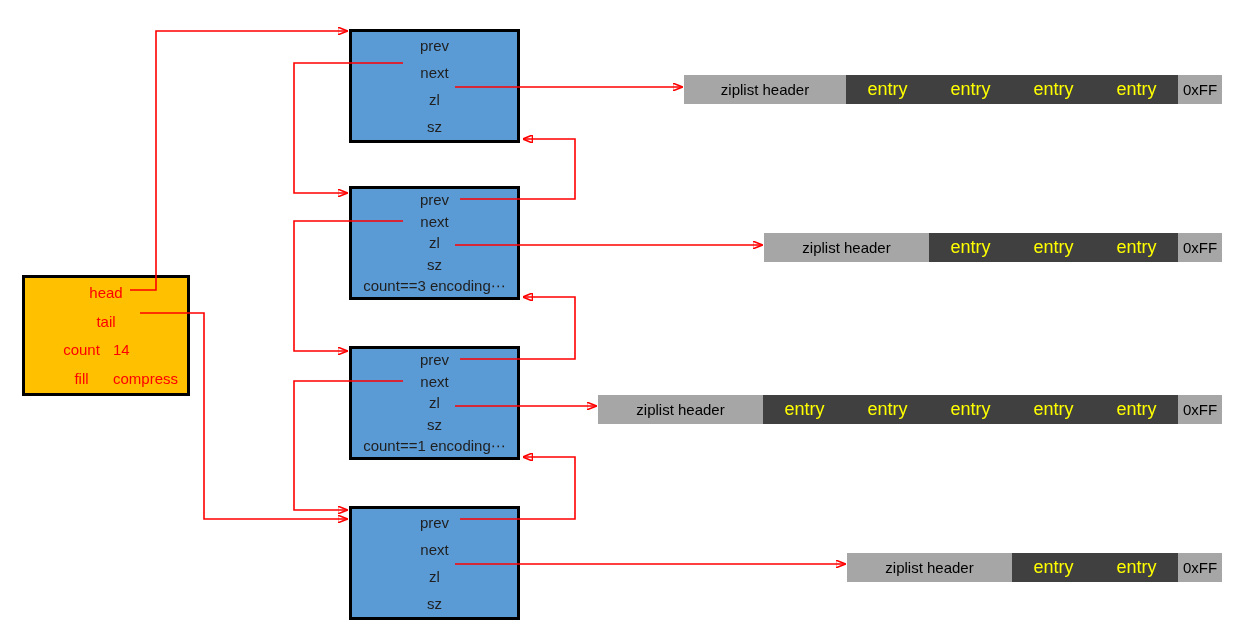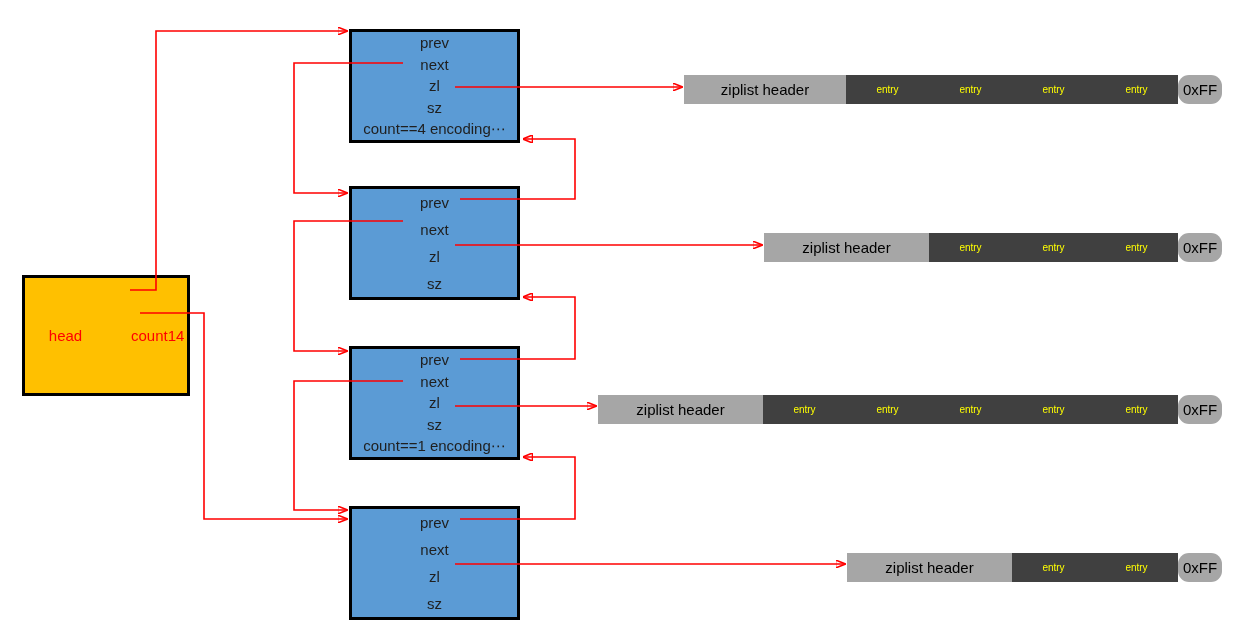--- a/index.html
+++ b/index.html
@@ -22,21 +22,21 @@
     font-size:15px; font-weight:bold;
     color:var(--quicklist-text,#ff0000);
     margin-top:45px;
   }
   .ql-box{
     position:absolute;
     left:22px; top:275px; width:168px; height:121px;
     box-sizing:border-box;
     background:var(--quicklist-fill,#ffc000);
     border:3px solid var(--border-black,#000);
-    display:flex; 
+    display:flex; flex-direction:column;
     color:var(--quicklist-text,#ff0000);
     font-size:15px;
   }
   .ql-row{flex:1; display:flex; align-items:center;}
   .ql-row.center{justify-content:center;}
   .ql-row .c1{width:46%; text-align:center;margin-left:25px;}
   .ql-row .c2{width:54%; }
   
   .node{
     position:absolute;
@@ -59,28 +59,28 @@
     color:var(--ziplist-text,#000);
     display:flex; align-items:center; justify-content:center;
   }
   .zl-entries{
     background:var(--ziplist-entry-fill,#404040);
     display:flex;
   }
   .zl-entry{
     width:83px;
     color:var(--ziplist-entry-text,#ffff00);
-    font-size:10px;
+    font-size:18px;
     display:flex; align-items:center; justify-content:center;
   }
   .zl-end{
     width:44px;
     background:var(--ziplist-end-fill,#a6a6a6);
     color:var(--ziplist-text,#000);
-    display:flex; align-items:center; justify-content:center;border-radius:11px;
+    display:flex; align-items:center; justify-content:center;
   }
   
   svg.arrows{
     position:absolute; left:0; top:0;
     width:1252px; height:640px;
     pointer-events:none;
   }
   svg.arrows path{
     stroke:var(--arrow-red,#ff0000);
     stroke-width:1.6;
@@ -90,39 +90,46 @@
 </head>
 <body>
 
 <div class="canvas">
 
   <div class="ql-title">quicklist</div>
   <div class="ql-box">
     <div class="ql-row center">
       <span>head</span>
     </div>
+    <div class="ql-row center">
+      <span>tail</span>
+    </div>
     <div class="ql-row">
       <span class="c1">count</span>
       <span class="c2">14</span>
     </div>
+    <div class="ql-row">
+      <span class="c1">fill</span>
+      <span class="c2">compress</span>
+    </div>
   </div>
 
   <div class="node" style="top:29px">
     <div class="nrow">prev</div>
     <div class="nrow">next</div>
     <div class="nrow">zl</div>
     <div class="nrow">sz</div>
-    <div class="nrow">count==4 encoding⋯</div>
   </div>
 
   <div class="node" style="top:186px">
     <div class="nrow">prev</div>
     <div class="nrow">next</div>
     <div class="nrow">zl</div>
     <div class="nrow">sz</div>
+    <div class="nrow">count==3 encoding⋯</div>
   </div>
 
   <div class="node" style="top:346px">
     <div class="nrow">prev</div>
     <div class="nrow">next</div>
     <div class="nrow">zl</div>
     <div class="nrow">sz</div>
     <div class="nrow">count==1 encoding⋯</div>
   </div>
 

